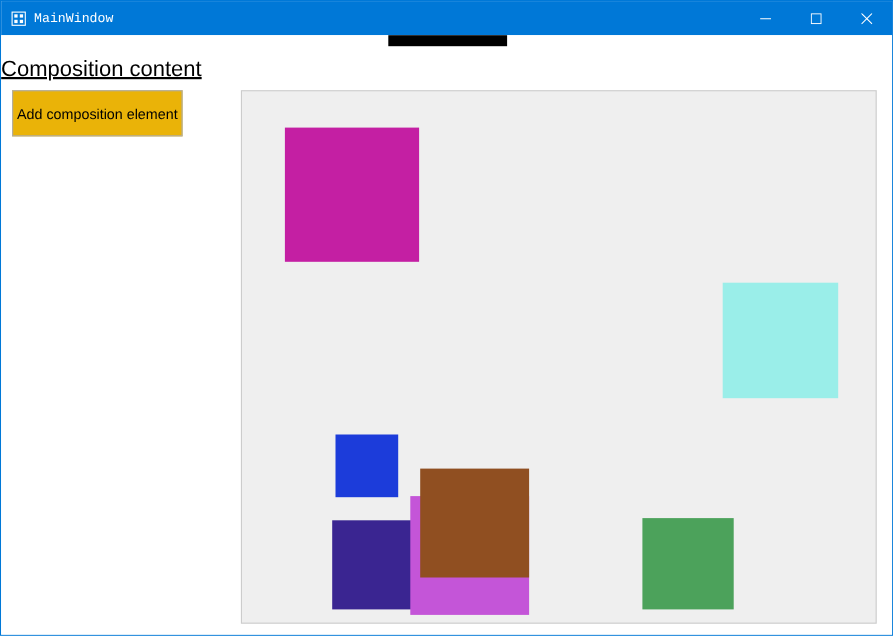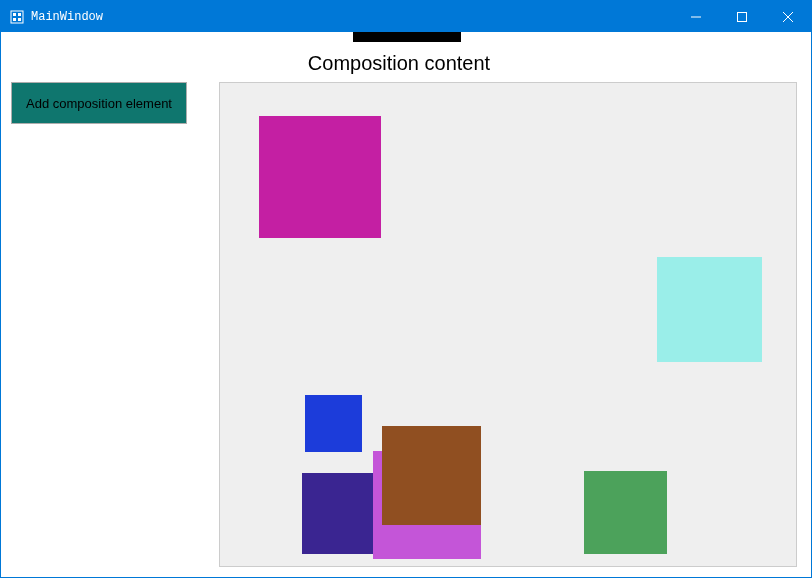--- a/index.html
+++ b/index.html
@@ -62,31 +62,31 @@
       left: 352px;
       width: 108px;
       height: 10px;
       background: #000000;
     }
     .heading {
       position: absolute;
       top: 20px;
       left: 0;
       right: 14px;
-      text-align: center;
       font-size: 20px;
       color: #000000;
+      text-decoration: underline;
     }
     .sidebar-button {
       position: absolute;
       top: 50px;
       left: 10px;
-      width: 176px;
+      width: 155px;
       height: 42px;
-      background: #0f766e;
+      background: #eab308;
       border: 1px solid #adadad;
       font-size: 13px;
       color: #000000;
       display: flex;
       align-items: center;
       justify-content: center;
       box-sizing: border-box;
       cursor: default;
     }
     .canvas {

